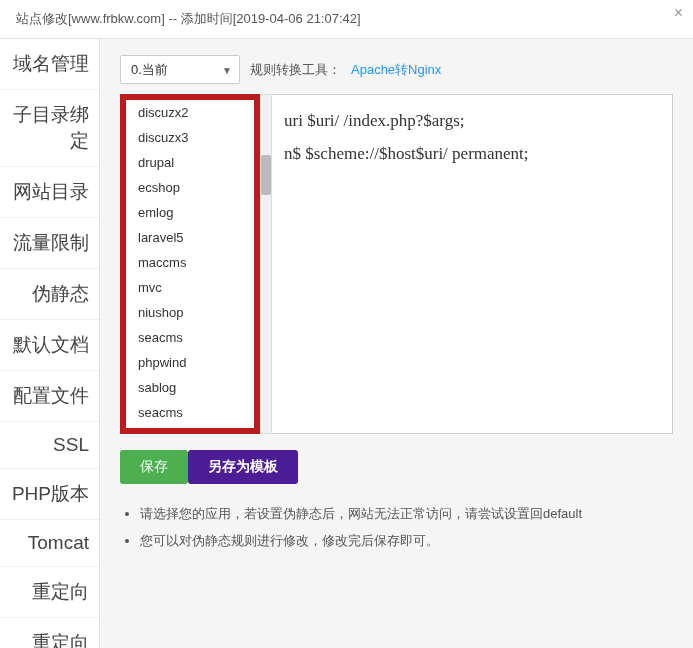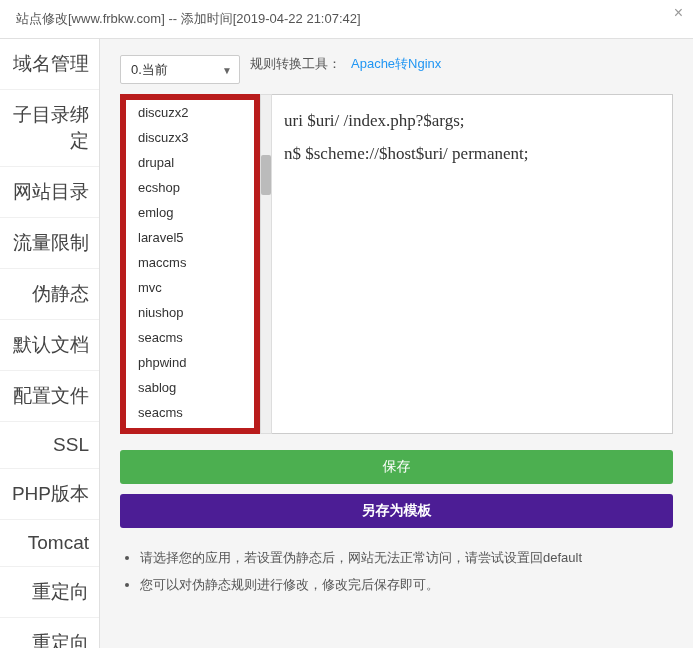--- a/index.html
+++ b/index.html
@@ -37,20 +37,21 @@
 
     .main-content {
       flex: 1;
       padding: 16px 20px;
       background: #f5f5f5;
       position: relative;
     }
 
     .rule-converter {
       display: flex;
+      align-items: center;
       margin-bottom: 10px;
       gap: 10px;
     }
 
     .rule-converter-label {
       color: #555;
       font-size: 13px;
     }
 
     .rule-converter-link {
@@ -141,23 +142,22 @@
       position: relative;
     }
 
     .code-line {
       margin-bottom: 6px;
       line-height: 1.6;
     }
 
     .button-row {
       display: flex;
-      gap: 10px;
+      gap: 0;
       margin-bottom: 20px;
-      flex-direction: column;
     }
 
     .btn-save {
       background: #4caf50;
       color: #fff;
       border: none;
       padding: 8px 20px;
       font-size: 14px;
       border-radius: 3px;
       cursor: pointer;
@@ -194,21 +194,21 @@
       color: #999;
       cursor: pointer;
       background: none;
       border: none;
     }
   </style>
 </head>
 <body>
 
 <div class="header-bar">
-  <span>站点修改[www.frbkw.com] -- 添加时间[2019-04-22 21:07:42]</span>
+  <span>站点修改[www.frbkw.com] -- 添加时间[2019-04-06 21:07:42]</span>
   <button class="close-btn">×</button>
 </div>
 
 <div class="layout">
 
   <div class="sidebar">
     <div class="sidebar-item">
       <span>域名管理</span>
     </div>
     <div class="sidebar-item">

